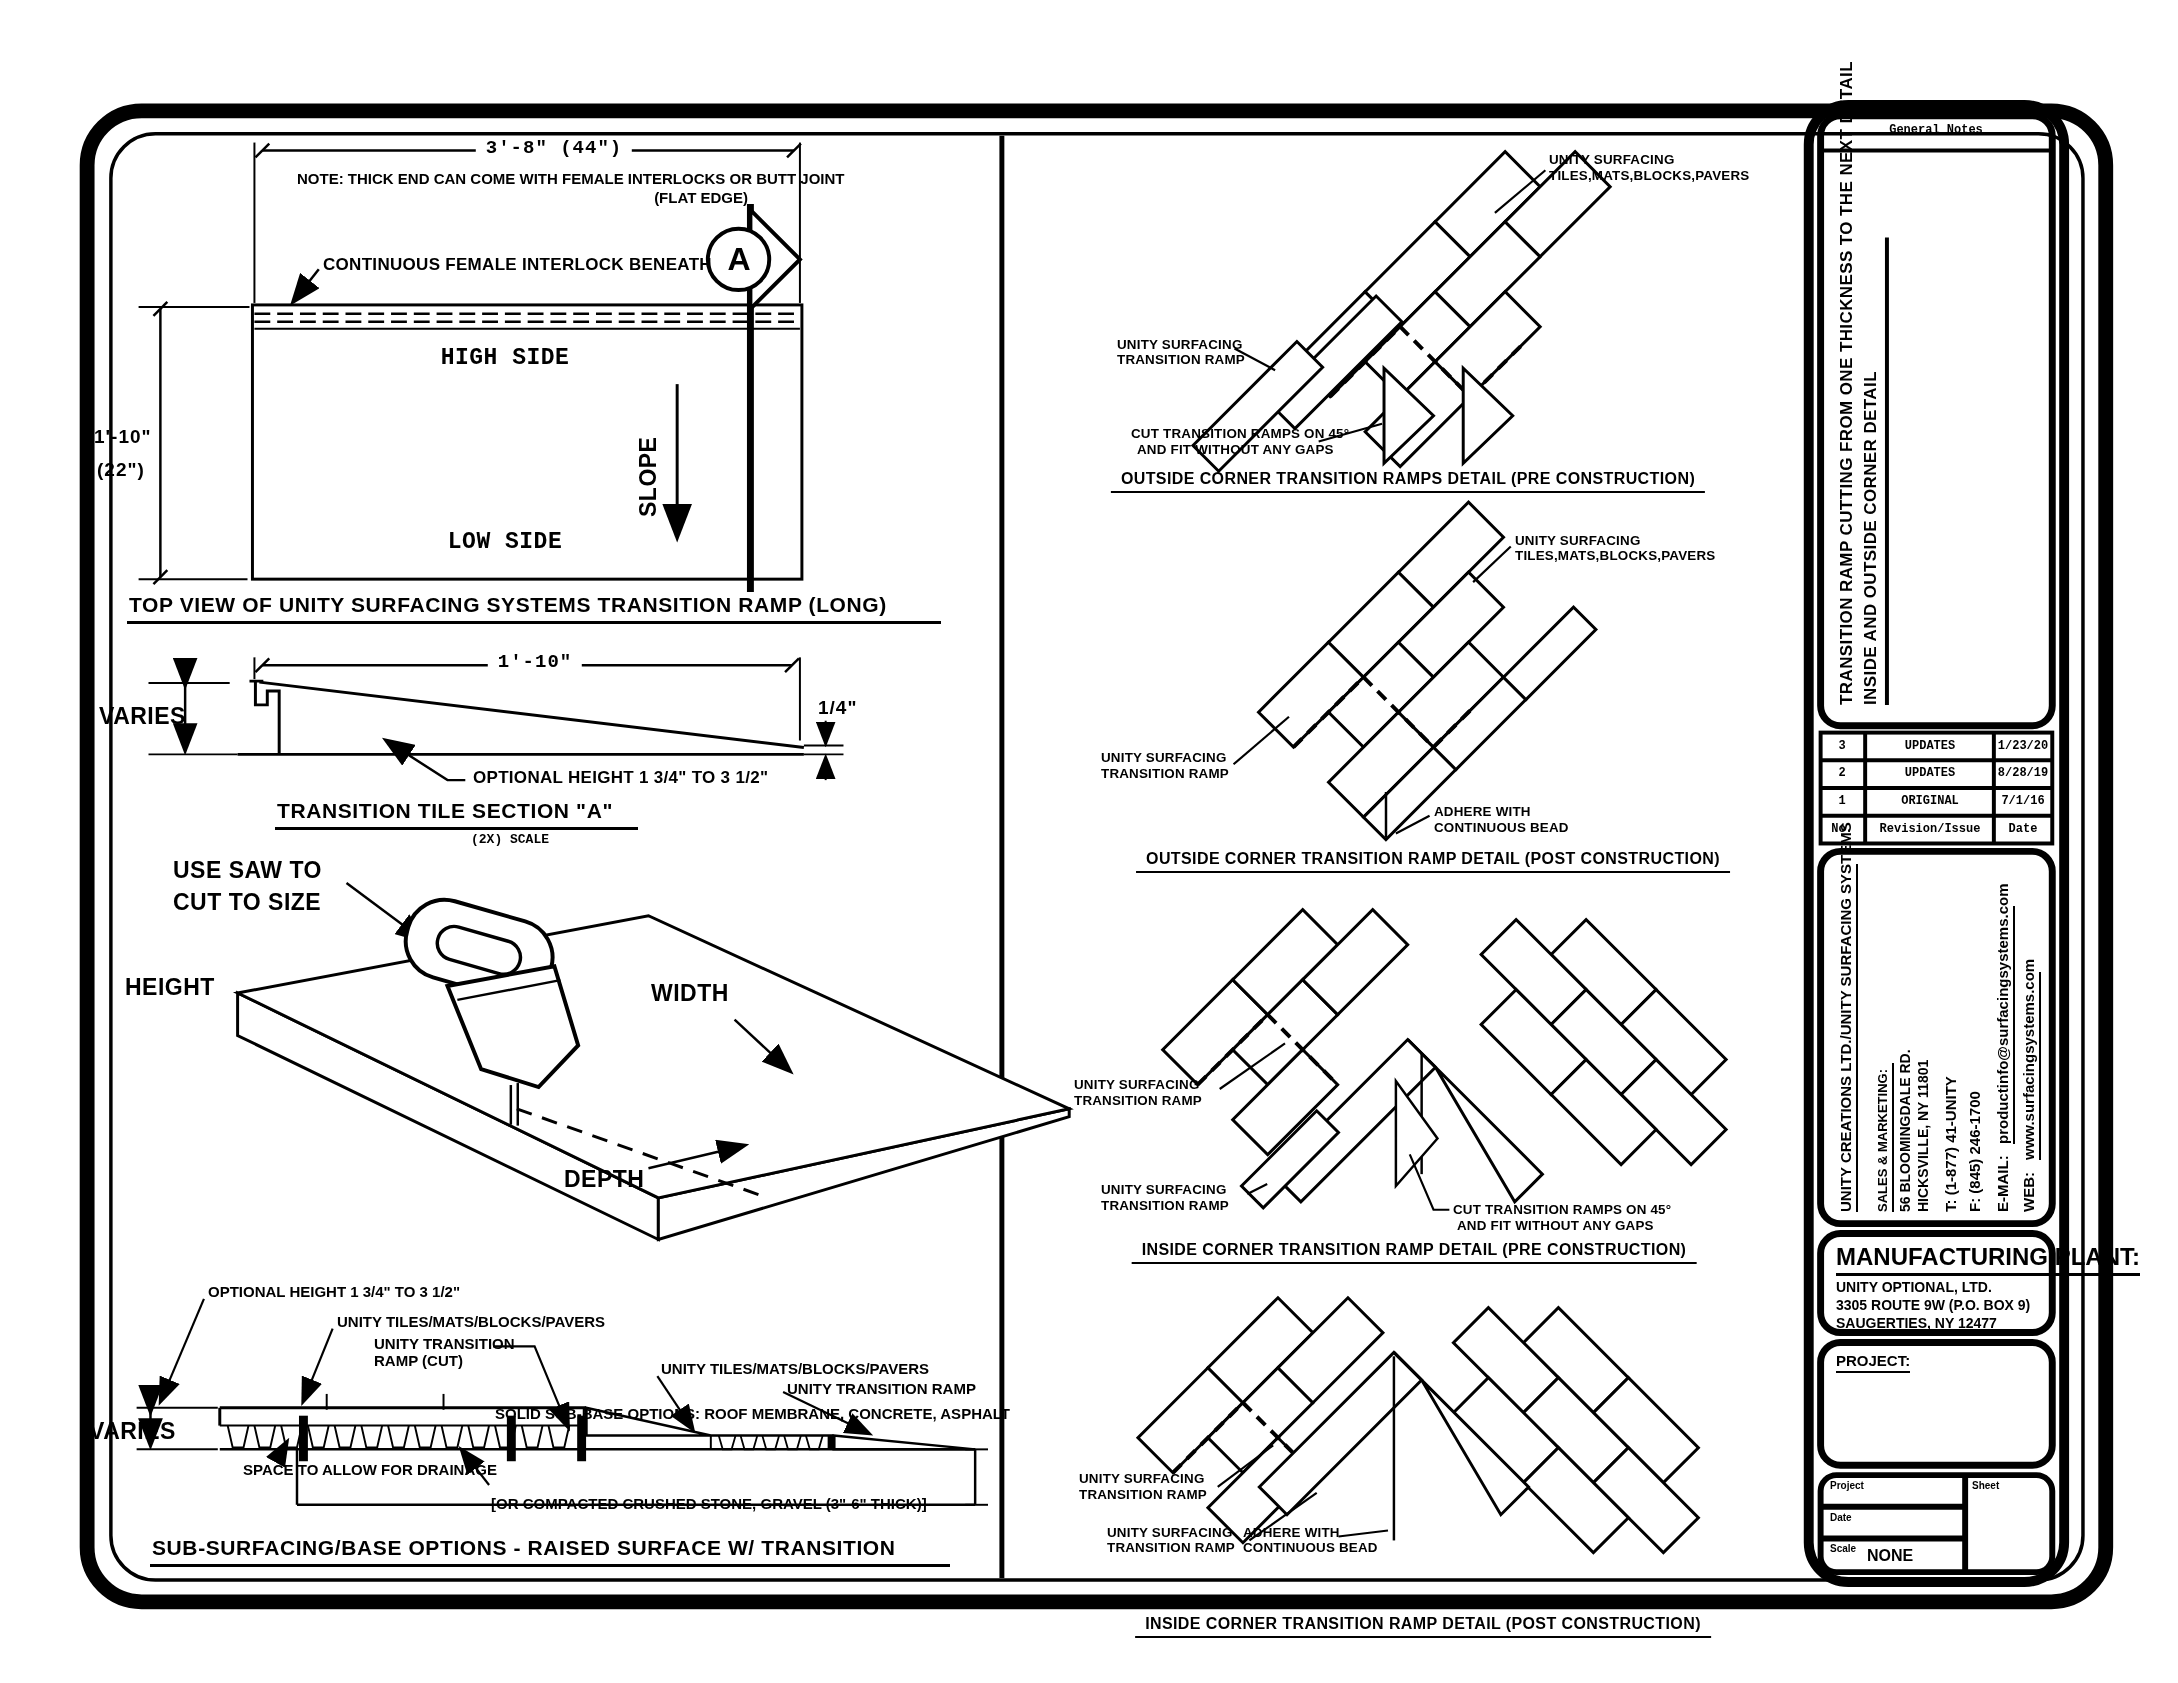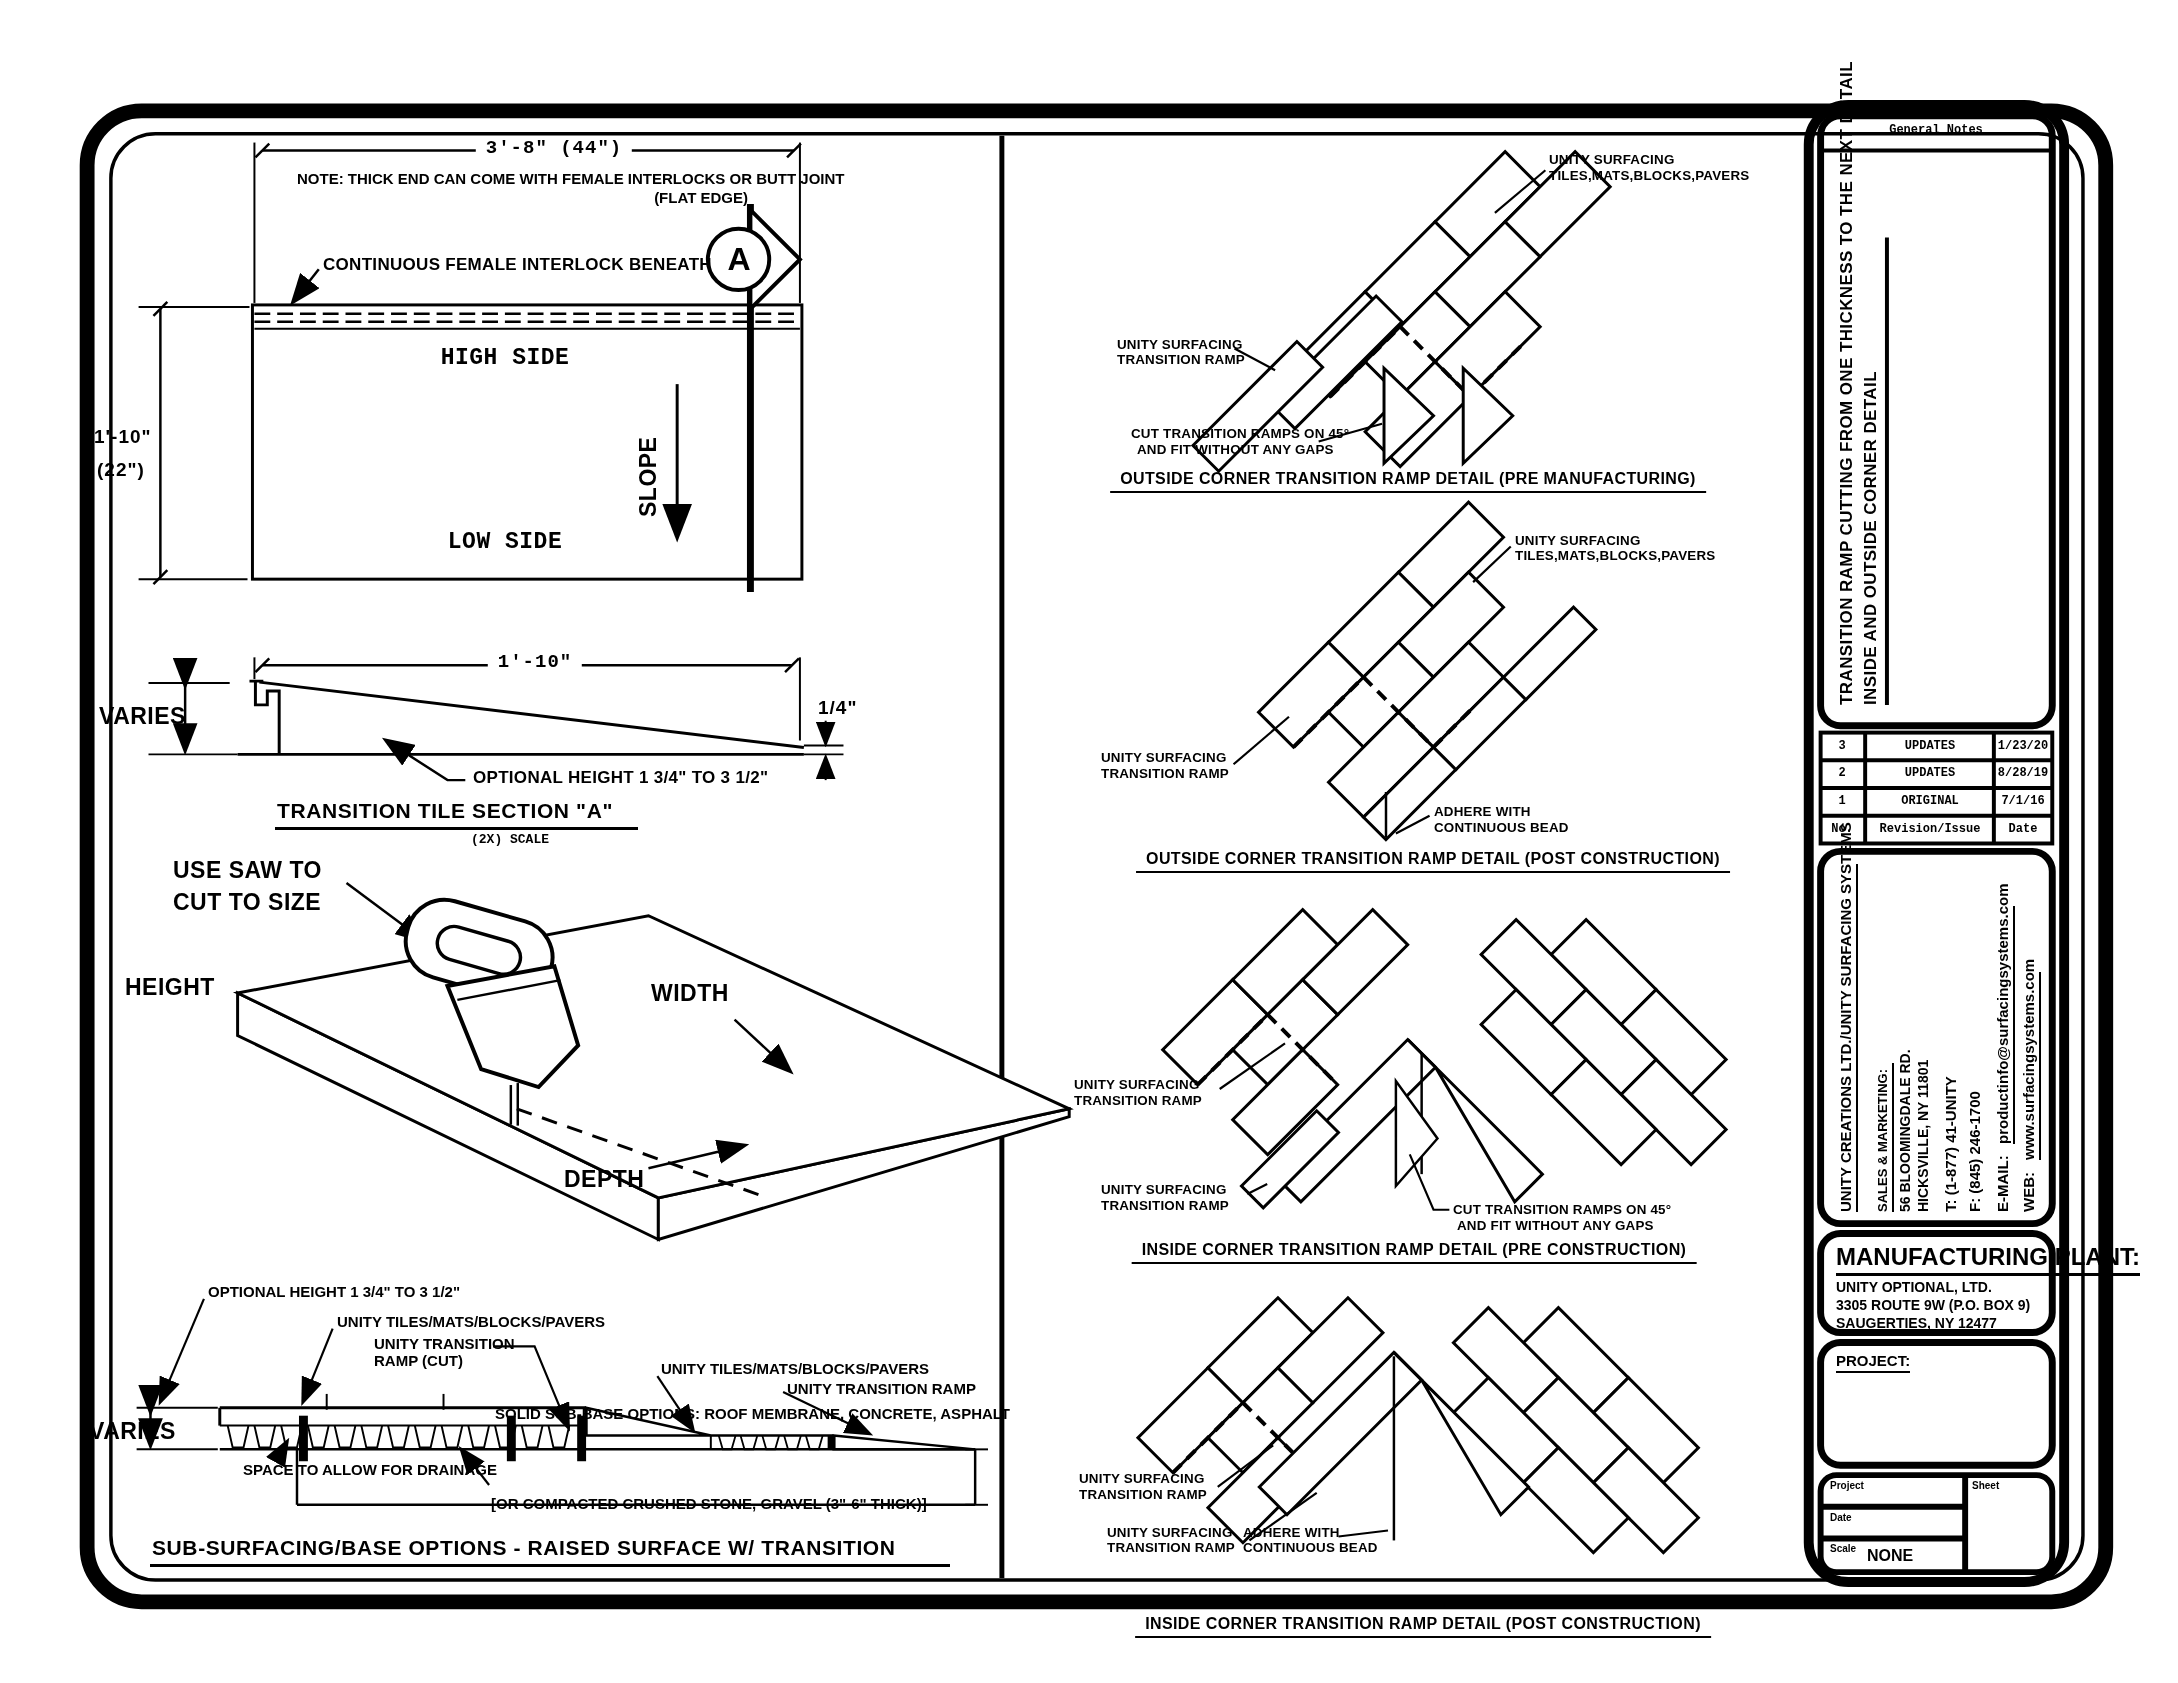--- a/index.html
+++ b/index.html
@@ -271,20 +271,21 @@
 <div class="lbl dim ctr whitebg" style="left:554px;top:137px">3'-8" (44")</div>
 <div class="lbl ann-s" style="left:297px;top:170px">NOTE: THICK END CAN COME WITH FEMALE INTERLOCKS OR BUTT JOINT</div>
 <div class="lbl ann-s rctr" style="left:748px;top:189px">(FLAT EDGE)</div>
 <div class="lbl ann" style="left:323px;top:255px">CONTINUOUS FEMALE INTERLOCK BENEATH</div>
 <div class="lbl big ctr" style="left:505px;top:345px">HIGH SIDE</div>
 <div class="lbl big vert" style="left:635px;top:517px;width:149px">SLOPE</div>
 <div class="lbl big ctr" style="left:505px;top:529px">LOW SIDE</div>
 <div class="lbl dim" style="left:94px;top:426px">1'-10"</div>
 <div class="lbl dim" style="left:97px;top:459px">(22")</div>
 <div class="lbl" style="left:739px;top:259px;transform:translate(-50%,-50%);font-size:32px;font-weight:600">A</div>
+<div class="lbl title" style="left:127px;top:592px">TOP VIEW OF UNITY SURFACING SYSTEMS TRANSITION RAMP (LONG)</div>
 
 <div class="lbl dim ctr whitebg" style="left:535px;top:651px">1'-10"</div>
 <div class="lbl big" style="left:99px;top:703px">VARIES</div>
 <div class="lbl dim" style="left:818px;top:697px">1/4"</div>
 <div class="lbl ann" style="left:473px;top:768px">OPTIONAL HEIGHT 1 3/4" TO 3 1/2"</div>
 <div class="lbl title" style="left:275px;top:798px;padding-right:25px">TRANSITION TILE SECTION "A"</div>
 <div class="lbl ctr" style="left:510px;top:832px;font-size:13px;font-weight:600">(2X) SCALE</div>
 
 <div class="lbl big" style="left:173px;top:857px">USE SAW TO</div>
 <div class="lbl big" style="left:173px;top:889px">CUT TO SIZE</div>
@@ -303,21 +304,21 @@
 <div class="lbl ann-s" style="left:495px;top:1405px">SOLID SUB-BASE OPTIONS: ROOF MEMBRANE, CONCRETE, ASPHALT</div>
 <div class="lbl ann-s" style="left:491px;top:1495px">[OR COMPACTED CRUSHED STONE, GRAVEL (3"-6" THICK)]</div>
 <div class="lbl title" style="left:150px;top:1535px">SUB-SURFACING/BASE OPTIONS - RAISED SURFACE W/ TRANSITION</div>
 
 <div class="lbl det" style="left:1549px;top:152px">UNITY SURFACING</div>
 <div class="lbl det" style="left:1549px;top:168px">TILES,MATS,BLOCKS,PAVERS</div>
 <div class="lbl det" style="left:1117px;top:337px">UNITY SURFACING</div>
 <div class="lbl det" style="left:1117px;top:352px">TRANSITION RAMP</div>
 <div class="lbl det" style="left:1131px;top:426px">CUT TRANSITION RAMPS ON 45°</div>
 <div class="lbl det" style="left:1137px;top:442px">AND FIT WITHOUT ANY GAPS</div>
-<div class="lbl dtitle" style="left:1408px;top:469px">OUTSIDE CORNER TRANSITION RAMP DETAIL (PRE MANUFACTURING)</div>
+<div class="lbl dtitle" style="left:1408px;top:469px">OUTSIDE CORNER TRANSITION RAMPS DETAIL (PRE CONSTRUCTION)</div>
 
 <div class="lbl det" style="left:1515px;top:533px">UNITY SURFACING</div>
 <div class="lbl det" style="left:1515px;top:548px">TILES,MATS,BLOCKS,PAVERS</div>
 <div class="lbl det" style="left:1101px;top:750px">UNITY SURFACING</div>
 <div class="lbl det" style="left:1101px;top:766px">TRANSITION RAMP</div>
 <div class="lbl det" style="left:1434px;top:804px">ADHERE WITH</div>
 <div class="lbl det" style="left:1434px;top:820px">CONTINUOUS BEAD</div>
 <div class="lbl dtitle" style="left:1433px;top:849px">OUTSIDE CORNER TRANSITION RAMP DETAIL (POST CONSTRUCTION)</div>
 
 <div class="lbl det" style="left:1074px;top:1077px">UNITY SURFACING</div>

